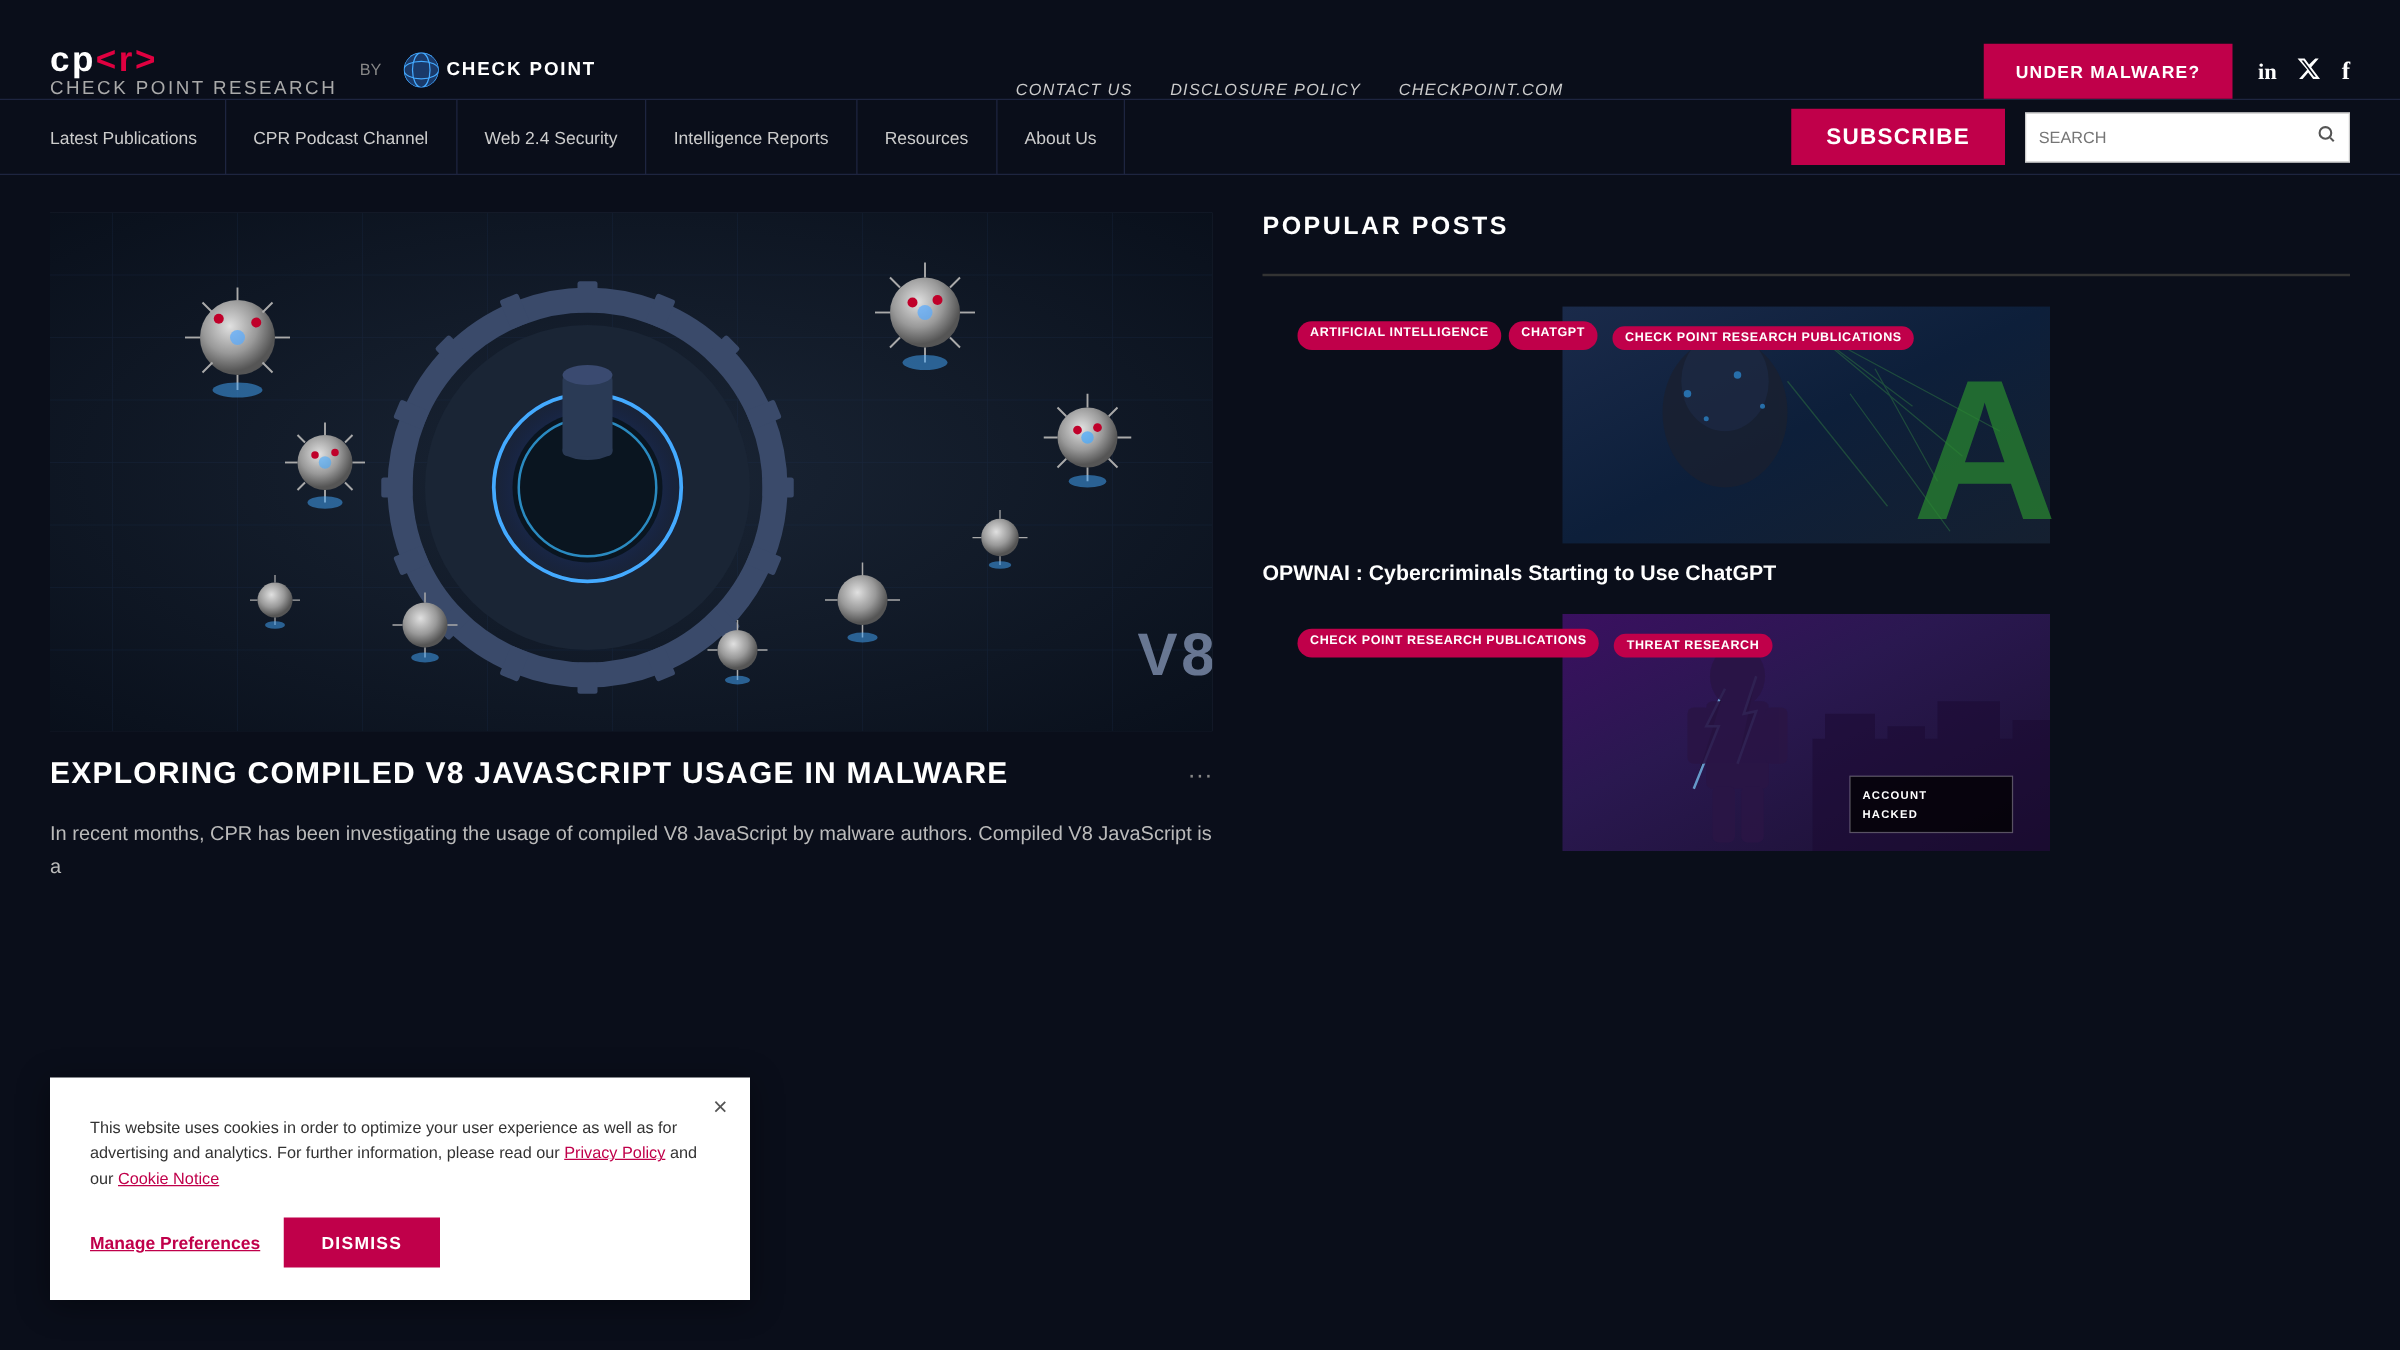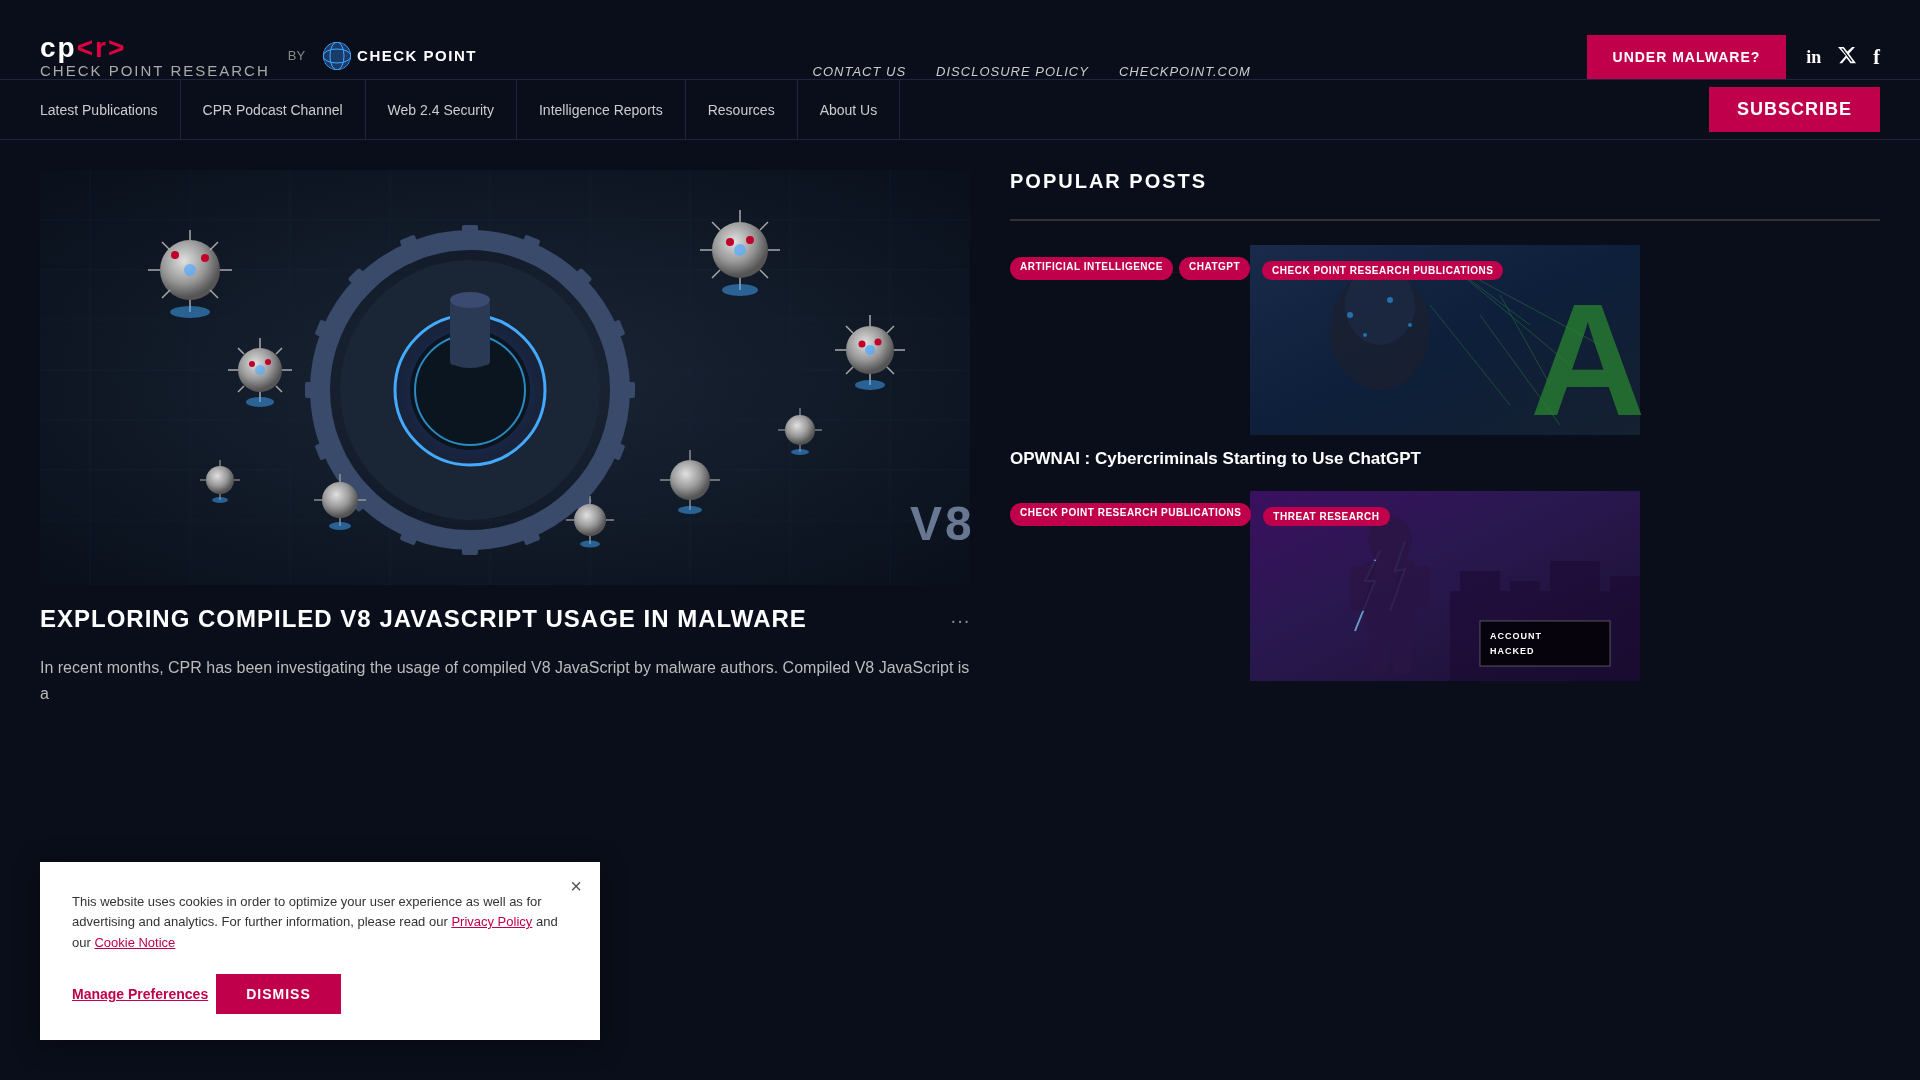--- a/index.html
+++ b/index.html
@@ -258,21 +258,21 @@
     }
     .post-card-image {
       width: 100%;
       height: 190px;
       overflow: hidden;
       position: relative;
     }
     .post-card-tags {
       position: absolute;
       top: 12px;
-      left: 0;
+      left: 28px;
       display: flex;
       flex-wrap: wrap;
       gap: 6px;
       text-align: center;
     }
     .tag {
       background: #c0004a;
       color: #fff;
       font-size: 10px;
       font-weight: bold;
@@ -316,21 +316,21 @@
       font-size: 13px;
       color: #333;
       line-height: 1.6;
     }
     .cookie-text a {
       color: #c0004a;
       text-decoration: underline;
     }
     .cookie-actions {
       display: flex;
-      gap: 8px;
+      gap: 19px;
       margin-top: 20px;
       align-items: center;
     }
     .manage-prefs-btn {
       background: none;
       border: none;
       color: #c0004a;
       font-size: 14px;
       font-weight: bold;
       cursor: pointer;
@@ -395,20 +395,29 @@
 
 <nav class="nav-bar">
   <a href="#">Latest Publications</a>
   <a href="#">CPR Podcast Channel</a>
   <a href="#">Web 2.4 Security</a>
   <a href="#">Intelligence Reports</a>
   <a href="#">Resources</a>
   <a href="#">About Us</a>
   <div class="nav-right">
     <button class="subscribe-btn">SUBSCRIBE</button>
+    <div class="search-box">
+      <input type="text" placeholder="SEARCH" style="">
+      <button>
+        <svg width="16" height="16" viewBox="0 0 24 24" fill="none" stroke="#555" stroke-width="2.5">
+            <circle cx="11" cy="11" r="7"></circle>
+            <line x1="21" y1="21" x2="16.65" y2="16.65"></line>
+          </svg>
+      </button>
+    </div>
   </div>
 </nav>
 
 <div class="main-content">
 
   <div class="featured-section">
     <div class="featured-image-container">
       <div class="featured-image-placeholder">
 
         <svg width="930" height="415" viewBox="0 0 930 415" xmlns="http://www.w3.org/2000/svg">

